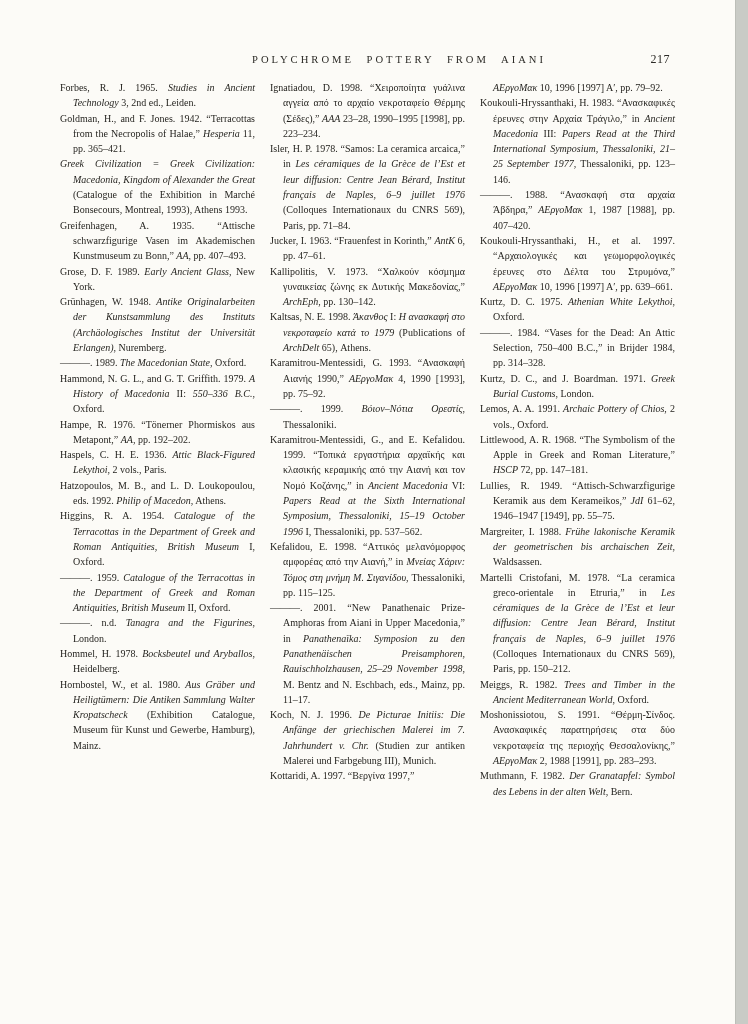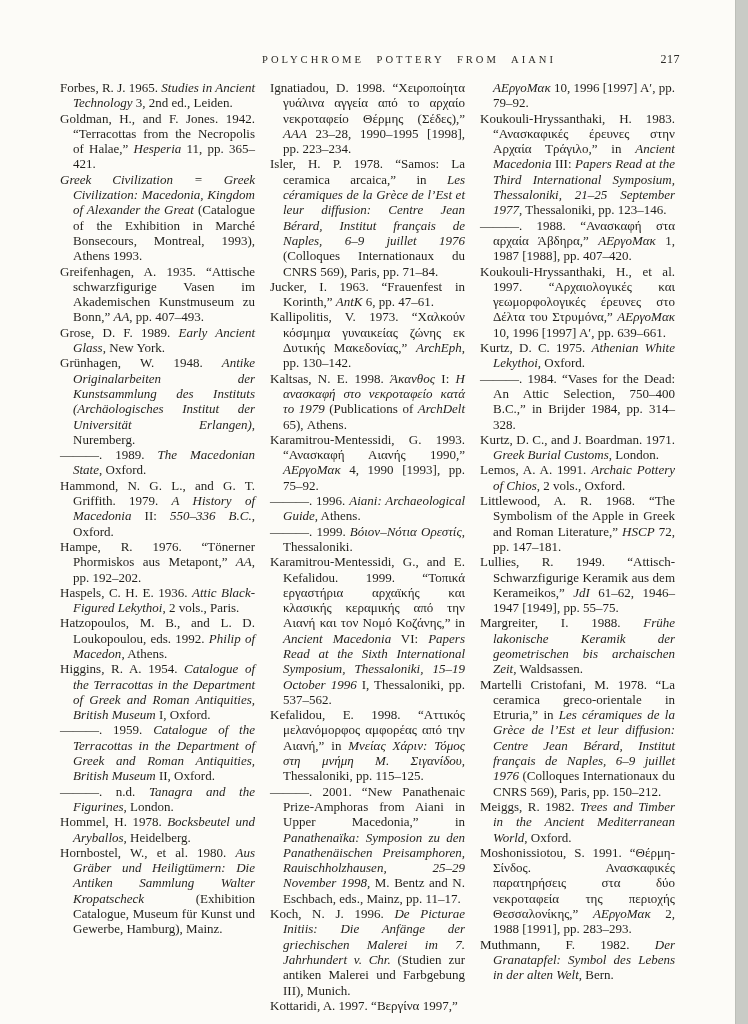--- a/index.html
+++ b/index.html
@@ -5,32 +5,32 @@
   html, body { margin: 0; padding: 0; }
   body {
     width: 748px; height: 1024px;
     background: #fcfbf7;
     font-family: "Liberation Serif", "DejaVu Serif", serif;
     color: #201f1b;
     overflow: hidden;
   }
   .page { position: relative; width: 748px; height: 1024px; background: #fcfbf7; }
   .header {
-    position: absolute; top: 52px; left: 262px; width: 418px;
+    position: absolute; top: 52px; left: 252px; width: 418px;
     display: flex; justify-content: space-between; align-items: baseline;
   }
   .running-head {
     font-size: 10.6px; letter-spacing: 3px; word-spacing: 7px; color: #2b2a26;
   }
   .page-number { font-size: 12px; letter-spacing: .5px; color: #2b2a26; }
   .columns {
     position: absolute; top: 80px; left: 60px; width: 615px;
     display: flex; gap: 15px; align-items: flex-start;
   }
-  .col { width: 195px; font-size: 13px; line-height: 15.3px; }
+  .col { width: 195px; font-size: 10px; line-height: 15.3px; }
   .entry {
     margin: 0; padding-left: 13px; text-indent: -13px;
     text-align: justify; hyphens: auto; -webkit-hyphens: auto;
   }
   .entry.continuation { text-indent: 0; }
   .entry i { font-style: italic; }
   .edge-strip {
     position: absolute; top: 0; right: 0; width: 12px; height: 1024px;
     background: #c9cbc6; border-left: 1px solid #bcbeb8;
   }
@@ -62,21 +62,20 @@
         <p class="entry"><span>Hommel, H. 1978. </span><i>Bocksbeutel und Aryballos</i><span>, Heidelberg.</span></p>
         <p class="entry"><span>Hornbostel, W., et al. 1980. </span><i>Aus Gräber und Heiligtümern: Die Antiken Sammlung Walter Kropatscheck</i><span> (Exhibition Catalogue, Museum für Kunst und Gewerbe, Hamburg), Mainz.</span></p>
       </div>
     <div class="col">
         <p class="entry"><span>Ignatiadou, D. 1998. “Χειροποίητα γυάλινα αγγεία από το αρχαίο νεκροταφείο Θέρμης (Σέδες),” </span><i>ΑΑΑ</i><span> 23–28, 1990–1995 [1998], pp. 223–234.</span></p>
         <p class="entry"><span>Isler, H. P. 1978. “Samos: La ceramica arcaica,” in </span><i>Les céramiques de la Grèce de l’Est et leur diffusion: Centre Jean Bérard, Institut français de Naples, 6–9 juillet 1976</i><span> (Colloques Internationaux du CNRS 569), Paris, pp. 71–84.</span></p>
         <p class="entry"><span>Jucker, I. 1963. “Frauenfest in Korinth,” </span><i>AntK</i><span> 6, pp. 47–61.</span></p>
         <p class="entry"><span>Kallipolitis, V. 1973. “Χαλκούν κόσμημα γυναικείας ζώνης εκ Δυτικής Μακεδονίας,” </span><i>ArchEph</i><span>, pp. 130–142.</span></p>
         <p class="entry"><span>Kaltsas, N. E. 1998. </span><i>Άκανθος</i><span> I: </span><i>Η ανασκαφή στο νεκροταφείο κατά το 1979</i><span> (Publications of </span><i>ArchDelt</i><span> 65), Athens.</span></p>
         <p class="entry"><span>Karamitrou-Mentessidi, G. 1993. “Ανασκαφή Αιανής 1990,” </span><i>ΑΕργοΜακ</i><span> 4, 1990 [1993], pp. 75–92.</span></p>
-        <p class="entry"><span>———. 1996. </span><i>Aiani: Archaeological Guide</i><span>, Athens.</span></p>
         <p class="entry"><span>———. 1999. </span><i>Βόιον–Νότια Ορεστίς</i><span>, Thessaloniki.</span></p>
         <p class="entry"><span>Karamitrou-Mentessidi, G., and E. Kefalidou. 1999. “Τοπικά εργαστήρια αρχαϊκής και κλασικής κεραμικής από την Αιανή και τον Νομό Κοζάνης,” in </span><i>Ancient Macedonia</i><span> VI: </span><i>Papers Read at the Sixth International Symposium, Thessaloniki, 15–19 October 1996</i><span> I, Thessaloniki, pp. 537–562.</span></p>
         <p class="entry"><span>Kefalidou, E. 1998. “Αττικός μελανόμορφος αμφορέας από την Αιανή,” in </span><i>Μνείας Χάριν: Τόμος στη μνήμη Μ. Σιγανίδου</i><span>, Thessaloniki, pp. 115–125.</span></p>
         <p class="entry"><span>———. 2001. “New Panathenaic Prize-Amphoras from Aiani in Upper Macedonia,” in </span><i>Panathenaïka: Symposion zu den Panathenäischen Preisamphoren, Rauischholzhausen, 25–29 November 1998</i><span>, M. Bentz and N. Eschbach, eds., Mainz, pp. 11–17.</span></p>
         <p class="entry"><span>Koch, N. J. 1996. </span><i>De Picturae Initiis: Die Anfänge der griechischen Malerei im 7. Jahrhundert v. Chr.</i><span> (Studien zur antiken Malerei und Farbgebung III), Munich.</span></p>
         <p class="entry"><span>Kottaridi, A. 1997. “Βεργίνα 1997,”</span></p>
       </div>
     <div class="col">
         <p class="entry continuation"><i>ΑΕργοΜακ</i><span> 10, 1996 [1997] Α′, pp. 79–92.</span></p>
         <p class="entry"><span>Koukouli-Hryssanthaki, H. 1983. “Ανασκαφικές έρευνες στην Αρχαία Τράγιλο,” in </span><i>Ancient Macedonia</i><span> III: </span><i>Papers Read at the Third International Symposium, Thessaloniki, 21–25 September 1977</i><span>, Thessaloniki, pp. 123–146.</span></p>

